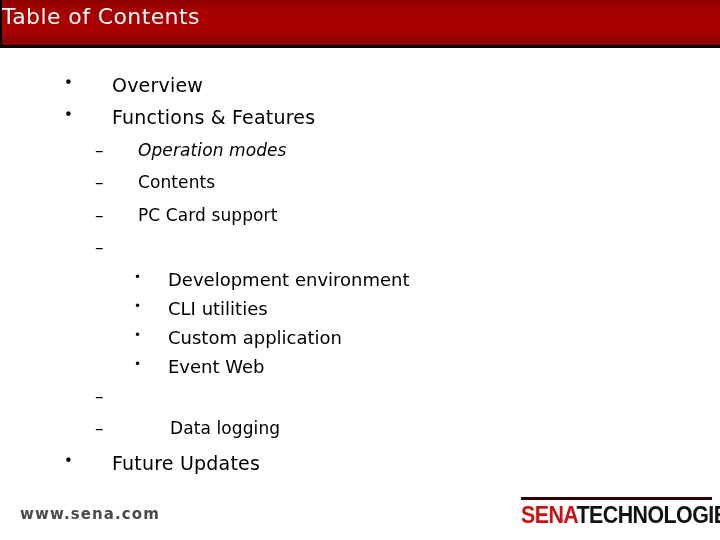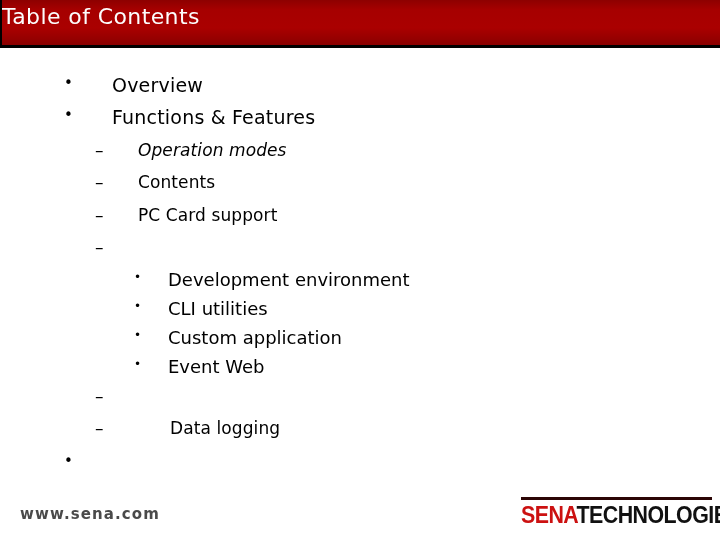--- a/index.html
+++ b/index.html
@@ -157,20 +157,21 @@
     <div class="marker lvl3-marker" style="left: 134px; top: 252px;">•</div>
     <div class="row lvl3" style="left: 168px; top: 252px;">CLI utilities</div>
     <div class="marker lvl3-marker" style="left: 134px; top: 281px;">•</div>
     <div class="row lvl3" style="left: 168px; top: 281px;">Custom application</div>
     <div class="marker lvl3-marker" style="left: 134px; top: 310px;">•</div>
     <div class="row lvl3" style="left: 168px; top: 310px;">Event Web</div>
     <div class="marker lvl2-marker" style="left: 95px; top: 340px;">–</div>
     <div class="marker lvl2-marker" style="left: 95px; top: 372px;">–</div>
     <div class="row lvl2" style="left: 138px; top: 372px; margin-left: 32px;">Data logging</div>
     <div class="marker lvl1-marker" style="left: 64px; top: 406px;">•</div>
+    <div class="row lvl1" style="left: 112px; top: 406px;">Future Updates</div>
   </div>
 
 <div class="footer-url">www.sena.com</div>
 
 <div class="logo">
   <div class="logo-rule"></div>
   <div class="logo-text">
     <span class="logo-sena">SENA</span><span class="logo-tech">TECHNOLOGIES</span>
   </div>
 </div>

